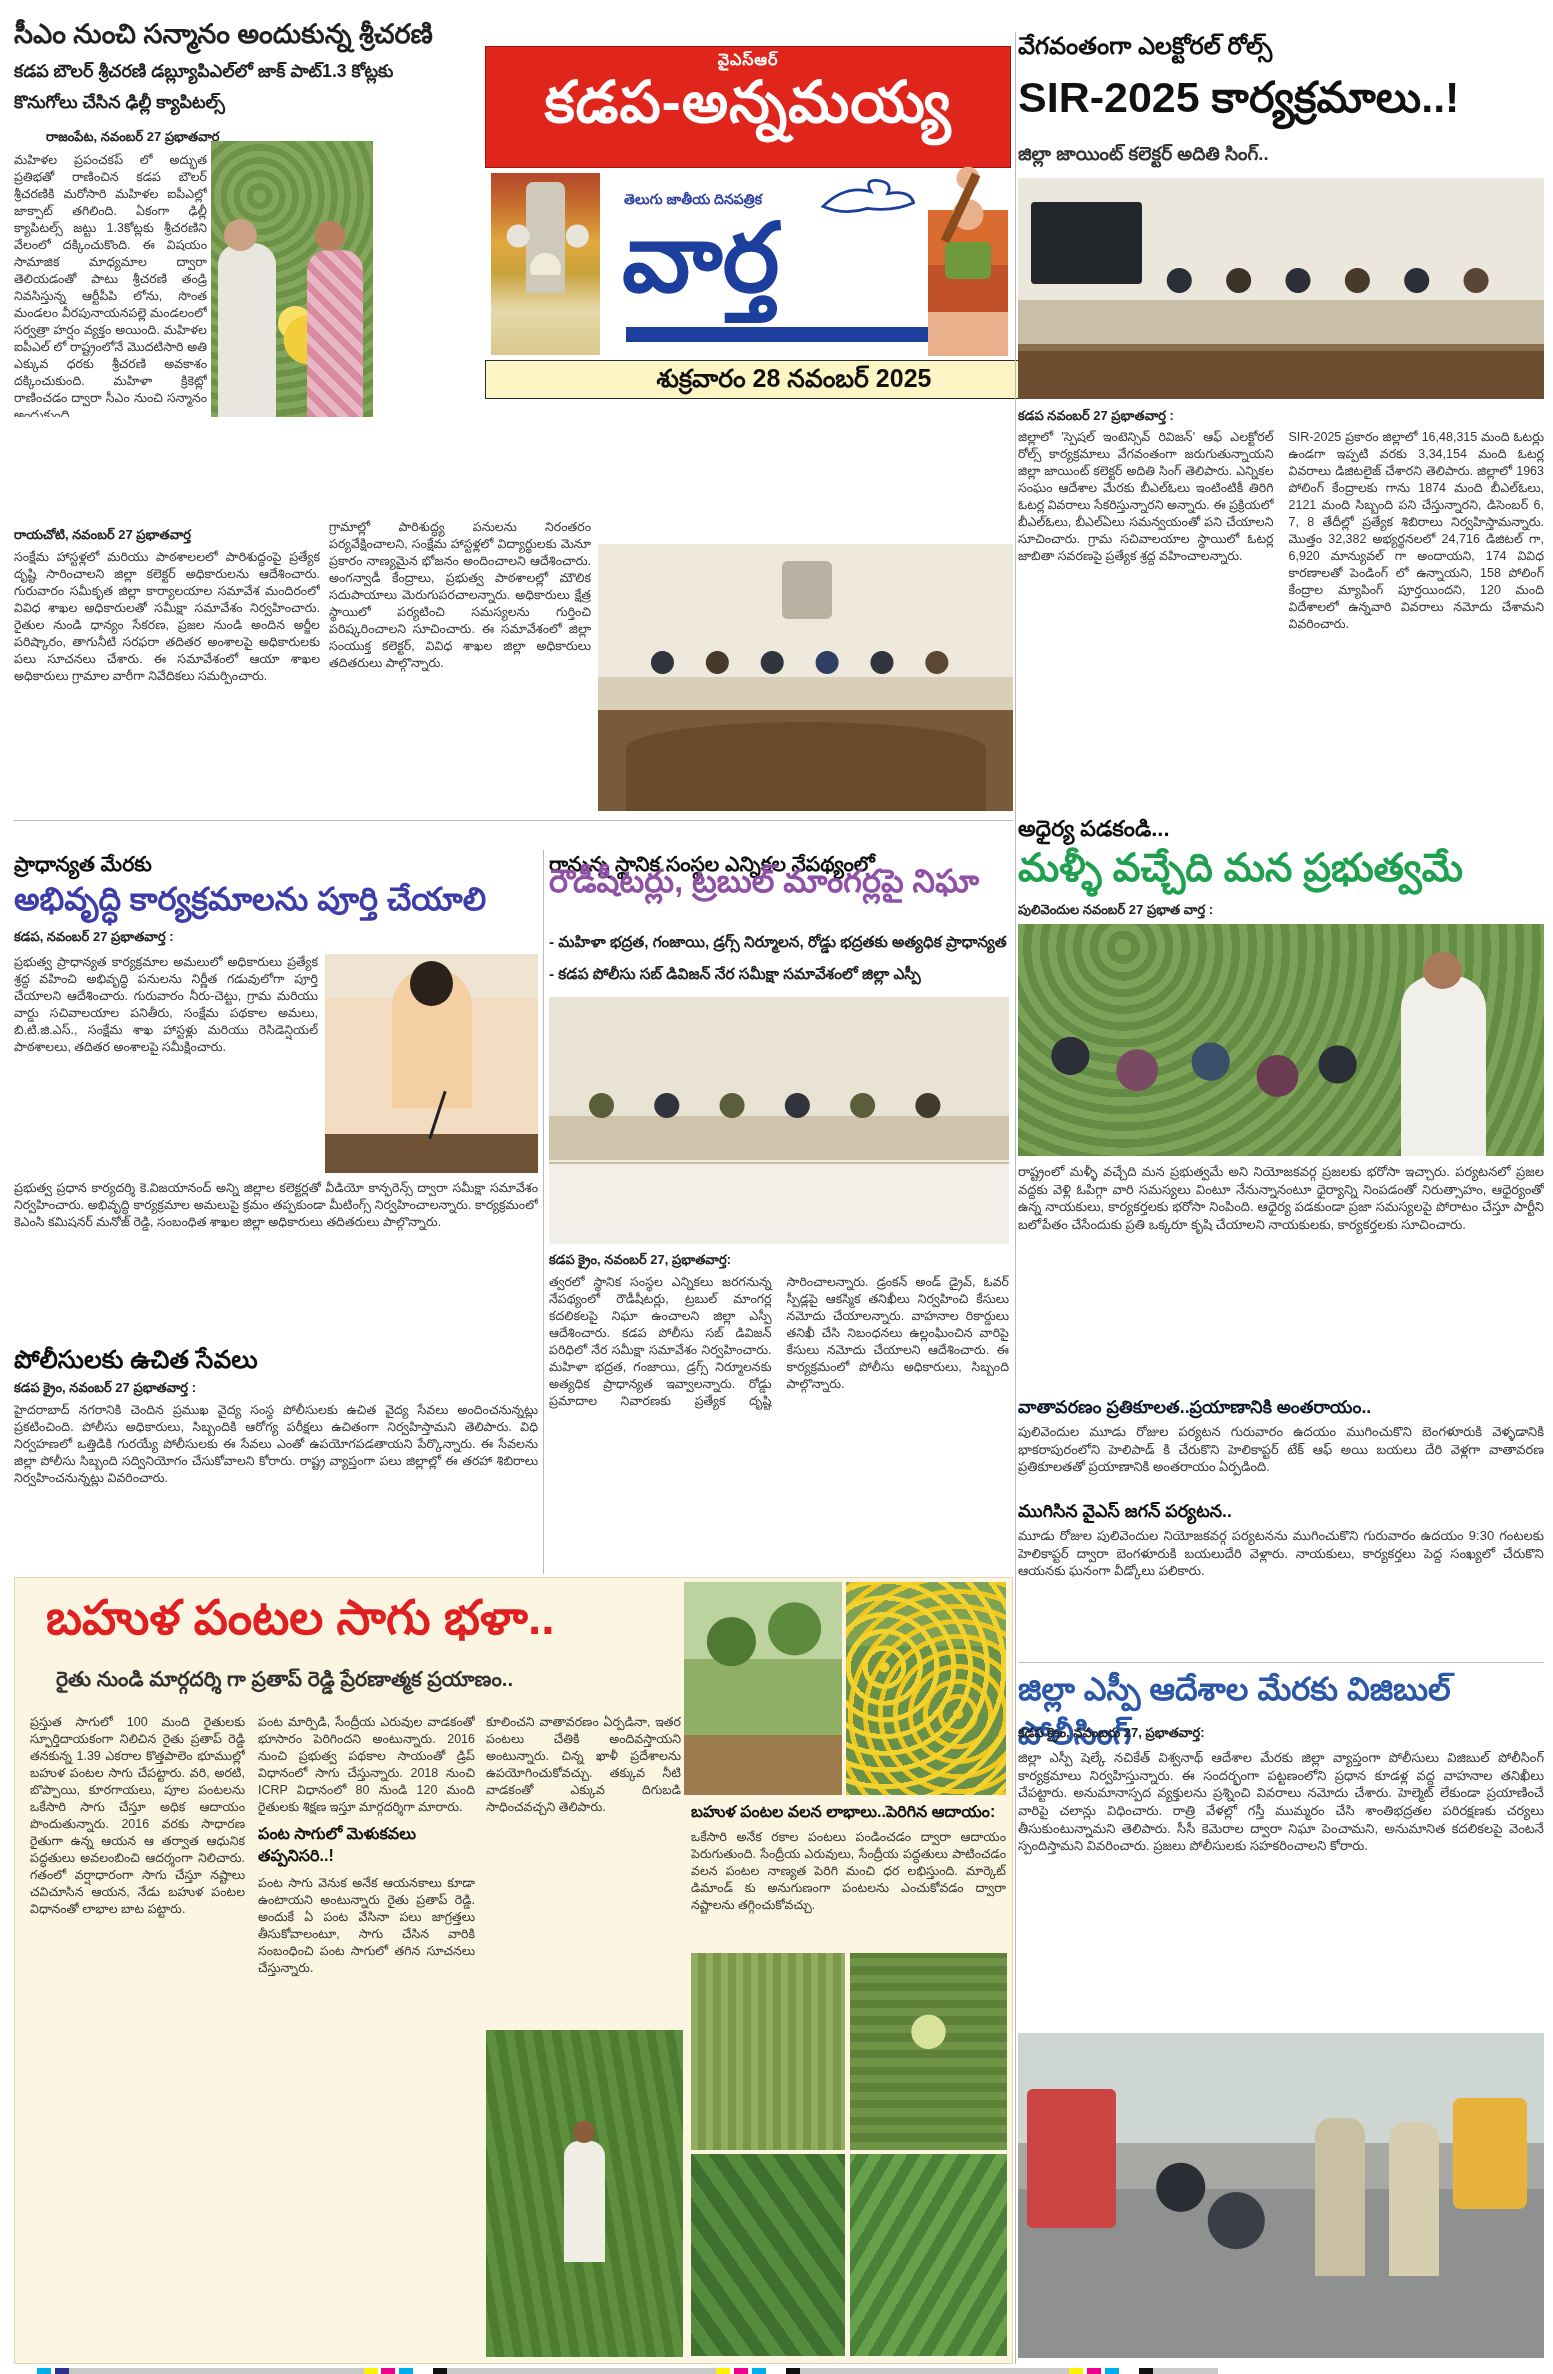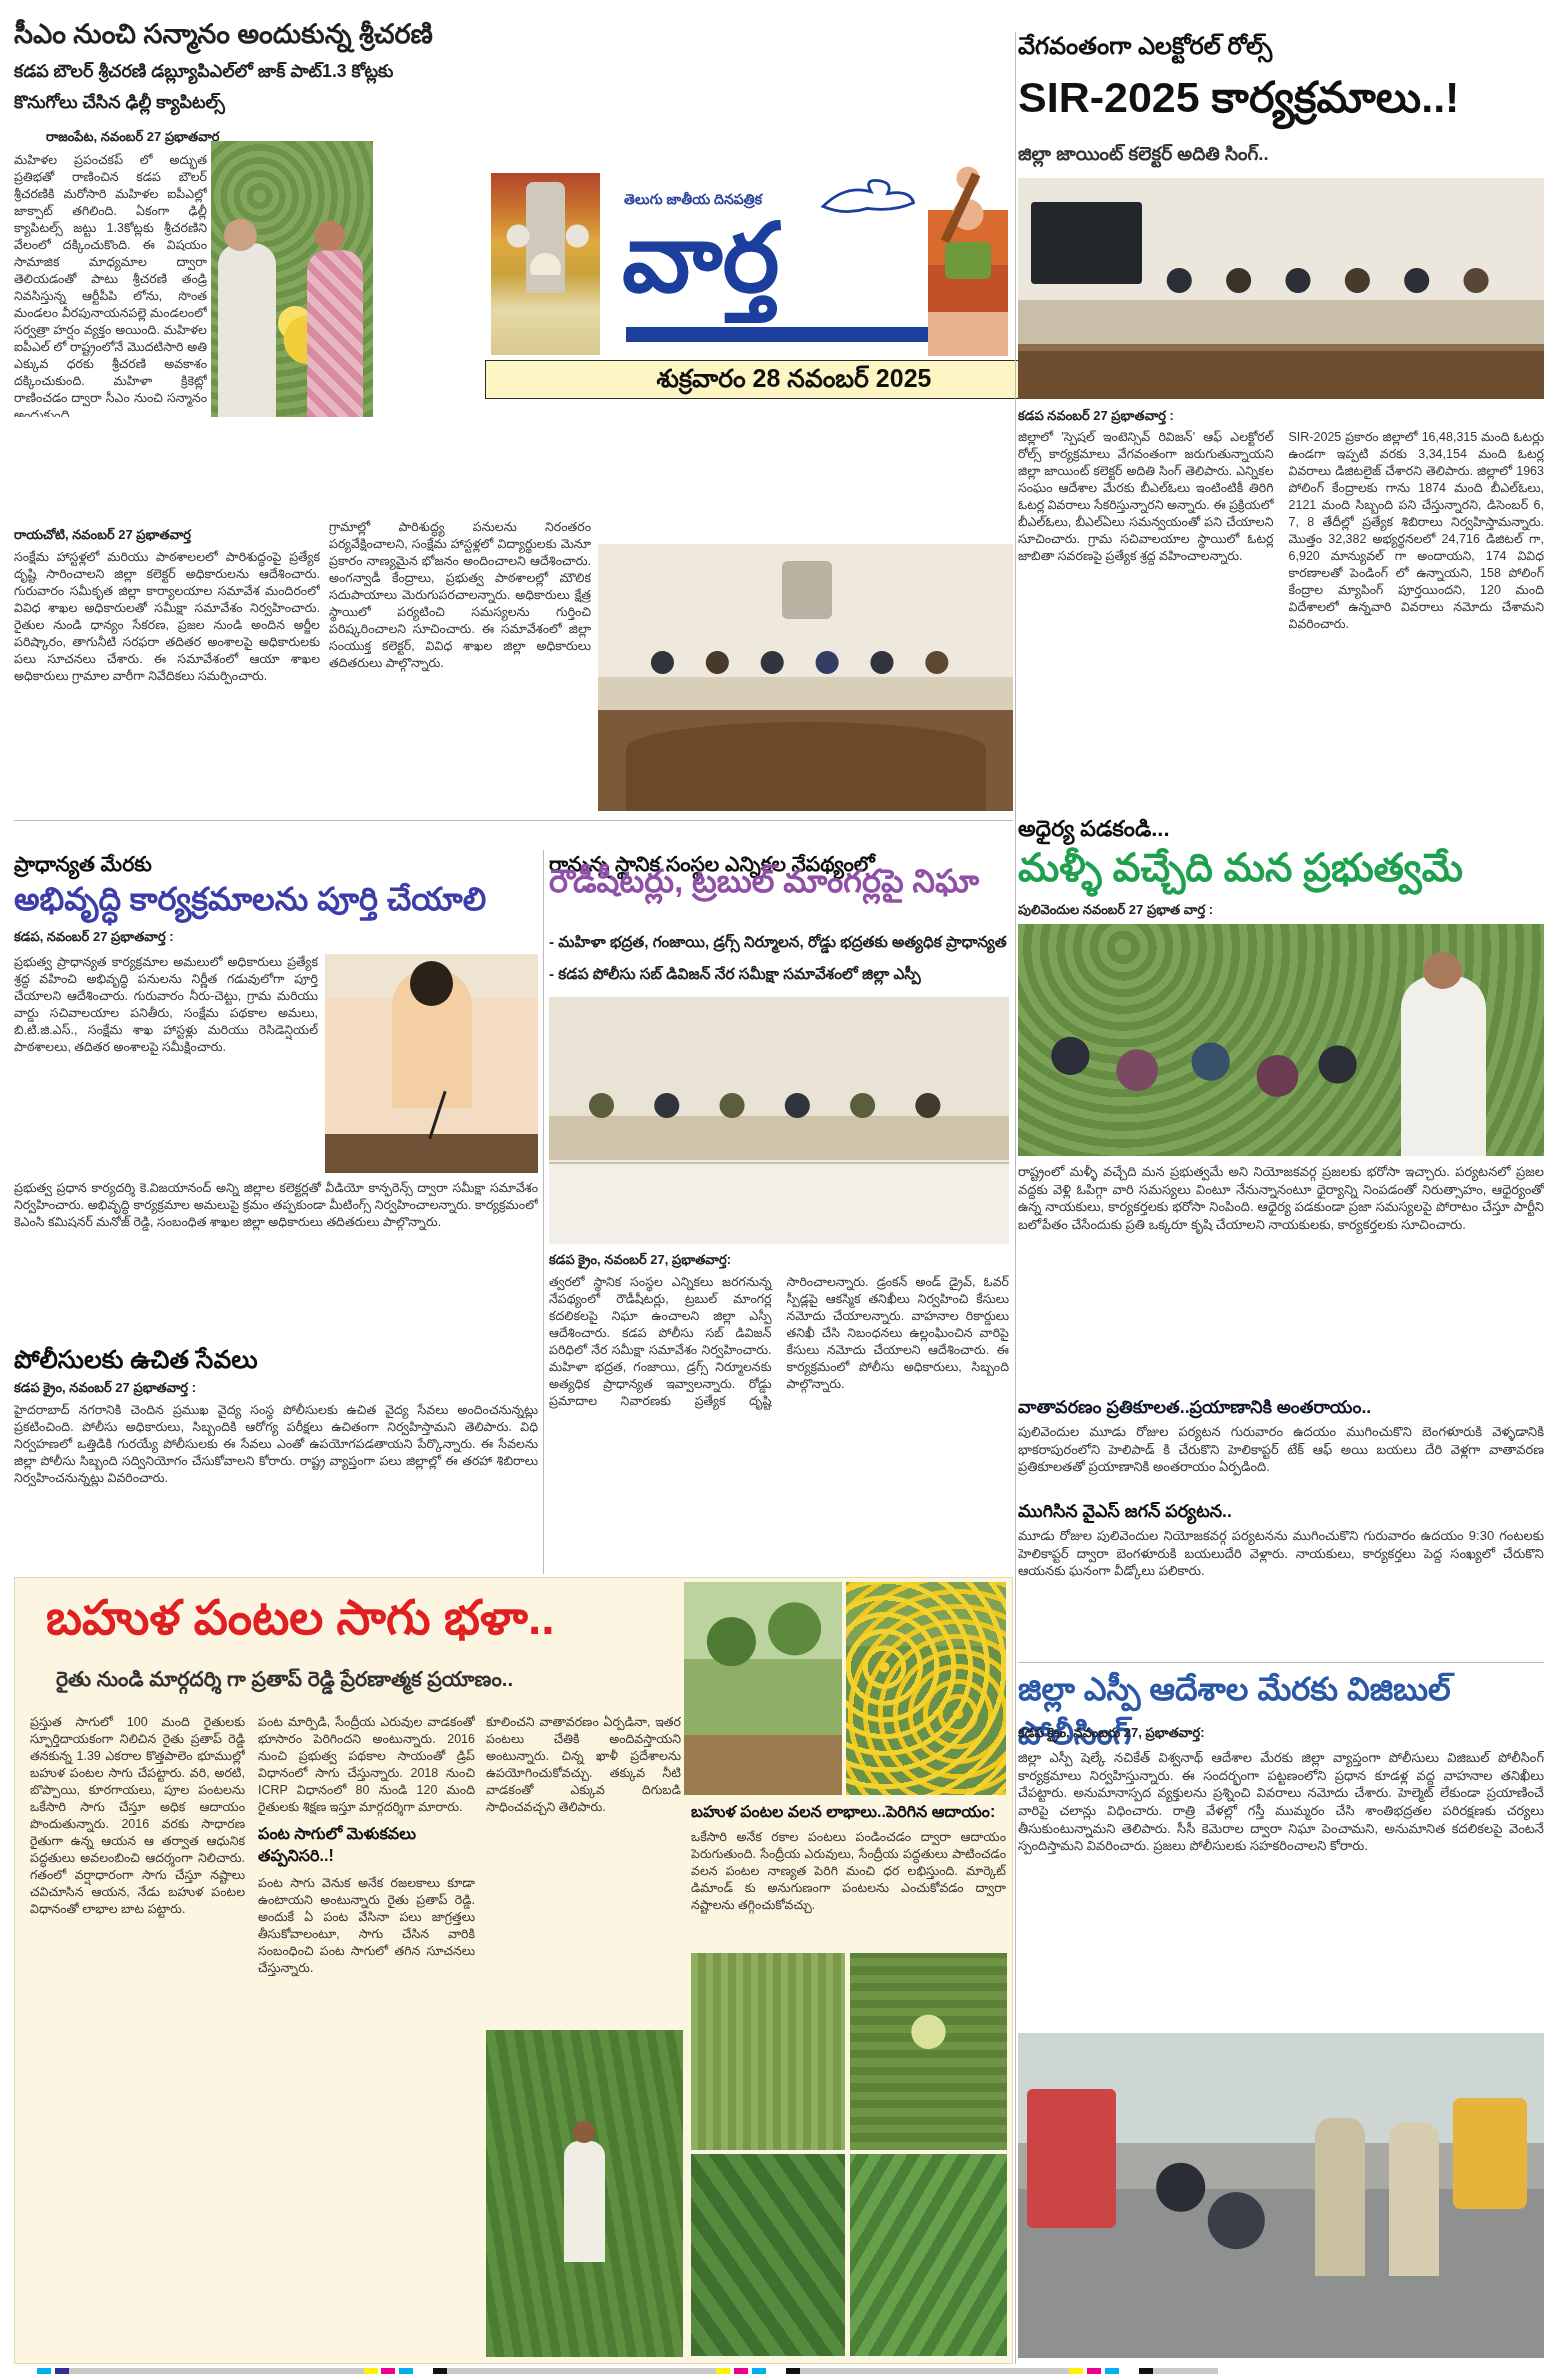--- a/index.html
+++ b/index.html
@@ -69,20 +69,24 @@
       radial-gradient(circle at 60% 72%, #f2ce3a 0 24px, transparent 25px),
       radial-gradient(circle at 52% 66%, #f7e066 0 16.7px, transparent 17.6px),
       repeating-radial-gradient(circle at 30% 20%, #84a55c 0 6.5px, #6d9349 6.5px 13px);">
     <div style="position:absolute;left:7.4px;top:102px;width:58px;height:174px;background:#e9e6df;border-radius:22px 22px 0 0;"></div>
     <div style="position:absolute;left:13px;top:78px;width:33px;height:32px;background:#caa184;border-radius:50%;"></div>
     <div style="position:absolute;left:96px;top:109px;width:56px;height:167px;background:
         repeating-linear-gradient(45deg,#d98ca0 0 7.4px,#e8b6c2 7.4px 15px);border-radius:20.4px 20.4px 0 0;"></div>
     <div style="position:absolute;left:104px;top:80px;width:30px;height:30px;background:#b97f5e;border-radius:50%;"></div>
   </div>
 
+  <div class="mast-red">
+    <div class="mast-brand">వైఎస్ఆర్</div>
+    <div class="mast-title">కడప-అన్నమయ్య</div>
+  </div>
   <div class="mast-mid">
     <div class="deity"></div>
     <div class="tagline">తెలుగు జాతీయ దినపత్రిక</div>
     <div class="dove">
       <svg width="111" height="50" viewBox="0 0 120 54">
         <path d="M14 34 Q38 10 66 18 Q58 4 74 6 Q90 8 84 20 Q108 16 112 30 Q90 40 62 36 Q38 44 14 34 Z" fill="#ffffff" stroke="#1c3f9d" stroke-width="3"></path>
       </svg>
     </div>
     <div class="varta">వార్త</div>
     <div class="varta-bar"></div>
@@ -188,21 +192,21 @@
 
   <div class="hrule" style="left:1018px;top:1662px;width:526px;"></div>
 
   <div class="cream"></div>
   <div class="abs ctr bold hl-red" style="left:46px;top:1590px;width:631px;font-size:48px;">బహుళ పంటల సాగు భళా..</div>
   <div class="abs ctr bold" style="left:56px;top:1668px;width:612px;font-size:20.4px;color:#333;">రైతు నుండి మార్గదర్శి గా ప్రతాప్ రెడ్డి ప్రేరణాత్మక ప్రయాణం..</div>
   <div class="body-txt abs" style="left:30px;top:1714px;width:215px;height:638px;">ప్రస్తుత సాగులో 100 మంది రైతులకు స్ఫూర్తిదాయకంగా నిలిచిన రైతు ప్రతాప్ రెడ్డి తనకున్న 1.39 ఎకరాల కొత్తపాలెం భూముల్లో బహుళ పంటల సాగు చేపట్టారు. వరి, అరటి, బొప్పాయి, కూరగాయలు, పూల పంటలను ఒకేసారి సాగు చేస్తూ అధిక ఆదాయం పొందుతున్నారు. 2016 వరకు సాధారణ రైతుగా ఉన్న ఆయన ఆ తర్వాత ఆధునిక పద్ధతులు అవలంబించి ఆదర్శంగా నిలిచారు. గతంలో వర్షాధారంగా సాగు చేస్తూ నష్టాలు చవిచూసిన ఆయన, నేడు బహుళ పంటల విధానంతో లాభాల బాట పట్టారు.</div>
   <div class="abs" style="left:258px;top:1714px;width:217px;height:638px;overflow:hidden;">
     <div class="body-txt">పంట మార్పిడి, సేంద్రీయ ఎరువుల వాడకంతో భూసారం పెరిగిందని అంటున్నారు. 2016 నుంచి ప్రభుత్వ పథకాల సాయంతో డ్రిప్ విధానంలో సాగు చేస్తున్నారు. 2018 నుంచి ICRP విధానంలో 80 నుండి 120 మంది రైతులకు శిక్షణ ఇస్తూ మార్గదర్శిగా మారారు.</div>
     <div class="bold" style="font-size:16px;margin:9.3px 0 5.6px;color:#111;">పంట సాగులో మెళుకవలు తప్పనిసరి..!</div>
-    <div class="body-txt">పంట సాగు వెనుక అనేక రజలకాలు కూడా ఉంటాయని అంటున్నారు రైతు ప్రతాప్ రెడ్డి. అందుకే ఏ పంట వేసినా పలు జాగ్రత్తలు తీసుకోవాలంటూ, సాగు చేసిన వారికి సంబంధించి పంట సాగులో తగిన సూచనలు చేస్తున్నారు.</div>
+    <div class="body-txt">పంట సాగు వెనుక అనేక ఆయనకాలు కూడా ఉంటాయని అంటున్నారు రైతు ప్రతాప్ రెడ్డి. అందుకే ఏ పంట వేసినా పలు జాగ్రత్తలు తీసుకోవాలంటూ, సాగు చేసిన వారికి సంబంధించి పంట సాగులో తగిన సూచనలు చేస్తున్నారు.</div>
   </div>
   <div class="body-txt abs" style="left:486px;top:1714px;width:195px;height:306px;">కూలించని వాతావరణం ఏర్పడినా, ఇతర పంటలు చేతికి అందివస్తాయని అంటున్నారు. చిన్న ఖాళీ ప్రదేశాలను ఉపయోగించుకోవచ్చు. తక్కువ నీటి వాడకంతో ఎక్కువ దిగుబడి సాధించవచ్చని తెలిపారు.</div>
   <div class="ph" style="left:486px;top:2030px;width:197px;height:327px;background:repeating-linear-gradient(80deg,#5d8f3e 0 9.3px,#4d7c32 9.3px 18.6px);">
     <div style="position:absolute;left:78px;top:111px;width:41px;height:121px;background:#f0ede4;border-radius:15px 15px 0 0;"></div>
     <div style="position:absolute;left:87px;top:91px;width:22px;height:22px;background:#8c5c3b;border-radius:50%;"></div>
   </div>
 
   <div class="ph" style="left:684px;top:1582px;width:158px;height:213px;background:
       radial-gradient(circle at 30% 28%, #4e7a33 0 24px, transparent 25px),
       radial-gradient(circle at 70% 22%, #5d8a3c 0 26px, transparent 27px),

